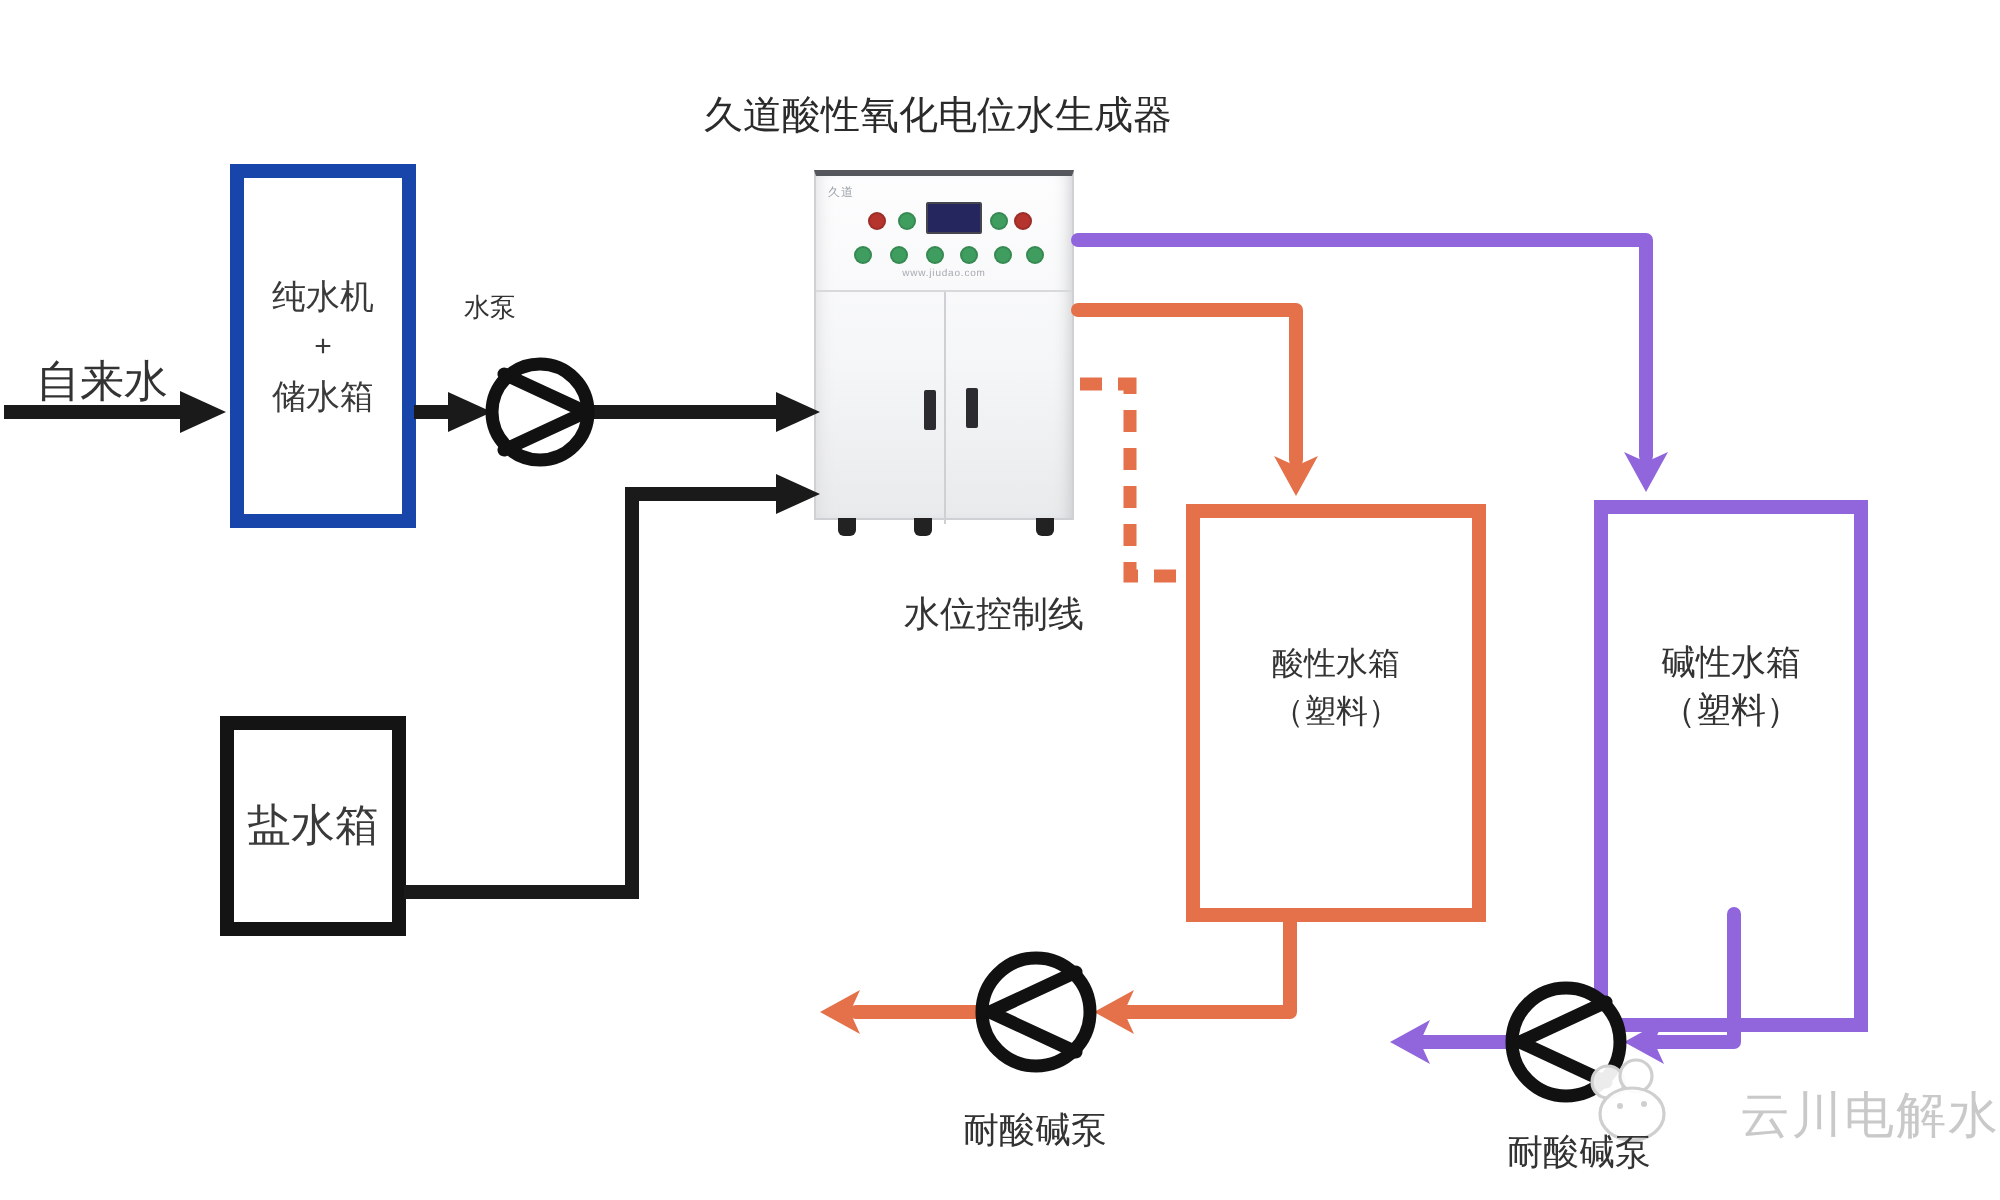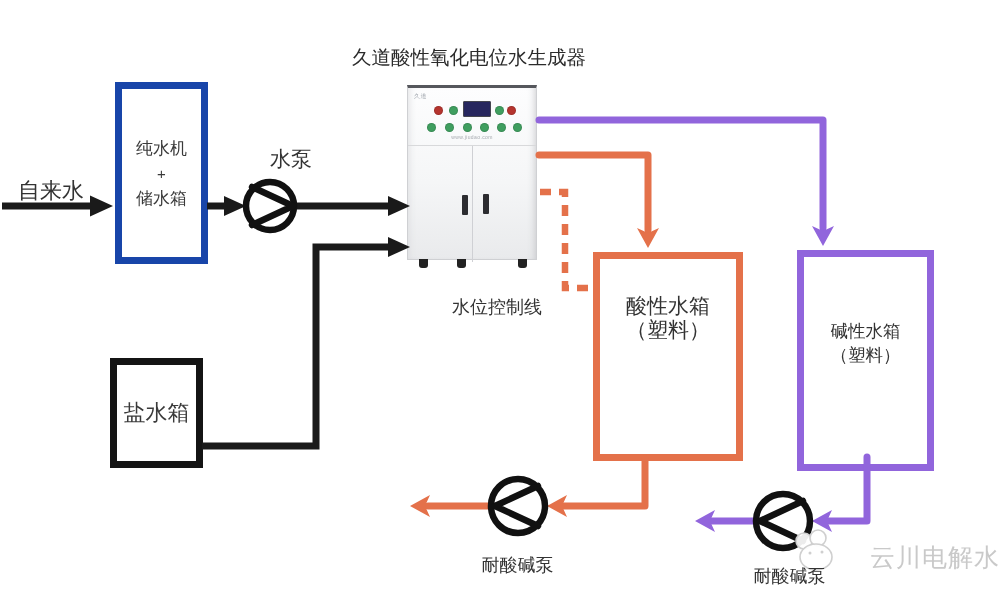--- a/index.html
+++ b/index.html
@@ -29,22 +29,22 @@
 
   
   .box{position:absolute;box-sizing:border-box;background:#fff;z-index:2;
        display:flex;flex-direction:column;align-items:center;text-align:right;}
   .box-purifier{left:115px;top:82px;width:93px;height:182px;border:7px solid var(--blue);
        justify-content:center;font-size:17px;line-height:25px;color:#3a3a3a;}
   .box-purifier .plus{font-size:15px;}
   .box-salt{left:110px;top:358px;width:93px;height:110px;border:7px solid #141414;
        justify-content:center;font-size:22px;color:#3a3a3a;}
   .box-acid{left:593px;top:252px;width:150px;height:209px;border:7px solid var(--orange);
-       padding-top:35px;font-size:21px;line-height:24px;color:#333;}
-  .box-alk{left:797px;top:250px;width:137px;height:221px;border:7px solid var(--purple);
+       padding-top:62px;font-size:16px;line-height:24px;color:#333;}
+  .box-alk{left:797px;top:250px;width:137px;height:266px;border:7px solid var(--purple);
        padding-top:62px;font-size:17.5px;line-height:24px;color:#333;}
 
   
   .machine{left:407px;top:85px;width:130px;height:175px;z-index:2;box-sizing:border-box;
      background:linear-gradient(180deg,#fdfdfe 0%,#f5f6f7 55%,#e9eaec 100%);
      border:1px solid #cfd0d3;border-top:3px solid #55575c;
      box-shadow:inset -7px 0 9px -7px #bfc0c4, inset 7px 0 9px -7px #d8d9dc;}
   .m-brand{left:6px;top:4px;font-size:6px;color:#9aa0a8;letter-spacing:.5px;}
   .m-display{left:55px;top:13px;width:26px;height:14px;background:#26265e;border:1px solid #44454f;border-radius:1px;}
   .dot{width:9px;height:9px;border-radius:50%;position:absolute;box-shadow:0 0 0 1px #00000022 inset;}
@@ -151,19 +151,19 @@
     <g>
       <circle class="sheep" cx="804" cy="541" r="8"></circle>
       <circle class="sheep" cx="818" cy="538" r="8"></circle>
       <ellipse class="sheep" cx="816" cy="557" rx="16" ry="13"></ellipse>
       <circle cx="810" cy="553" r="1.5" fill="#cfcfcf"></circle>
       <circle cx="822" cy="552" r="1.5" fill="#cfcfcf"></circle>
     </g>
   </svg>
 
   <div class="lbl" style="left:18px;top:176px;font-size:22px">自来水</div>
-  <div class="lbl" style="left:248px;top:145px;width:64px;text-align:right;font-size:21px">水泵</div>
+  <div class="lbl" style="left:232px;top:145px;width:64px;text-align:left;font-size:13px">水泵</div>
   <div class="lbl" style="left:452px;top:295px;font-size:18px">水位控制线</div>
   <div class="lbl" style="left:470px;top:553px;width:95px;text-align:center;font-size:18px">耐酸碱泵</div>
   <div class="lbl" style="left:742px;top:564px;width:95px;text-align:center;font-size:18px">耐酸碱泵</div>
   <div class="lbl watermark">云川电解水</div>
 
 </div>
 
 </body></html>

